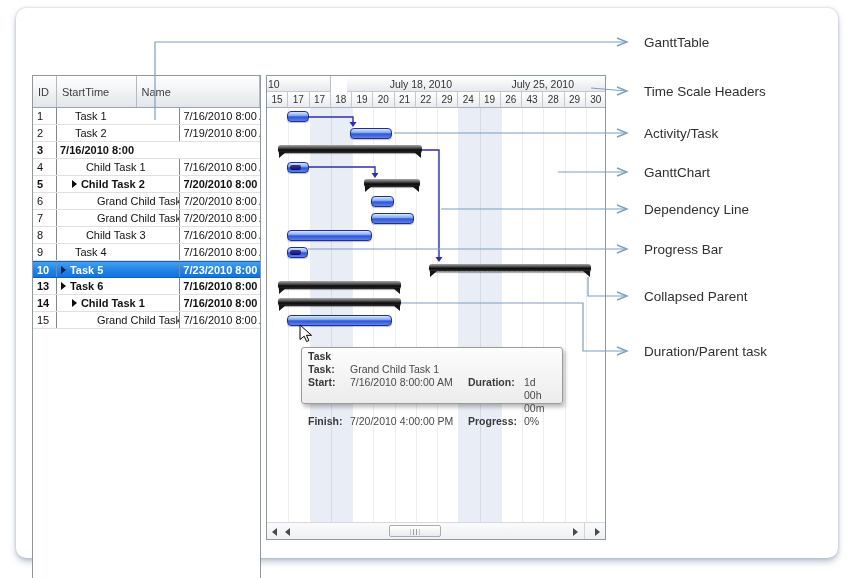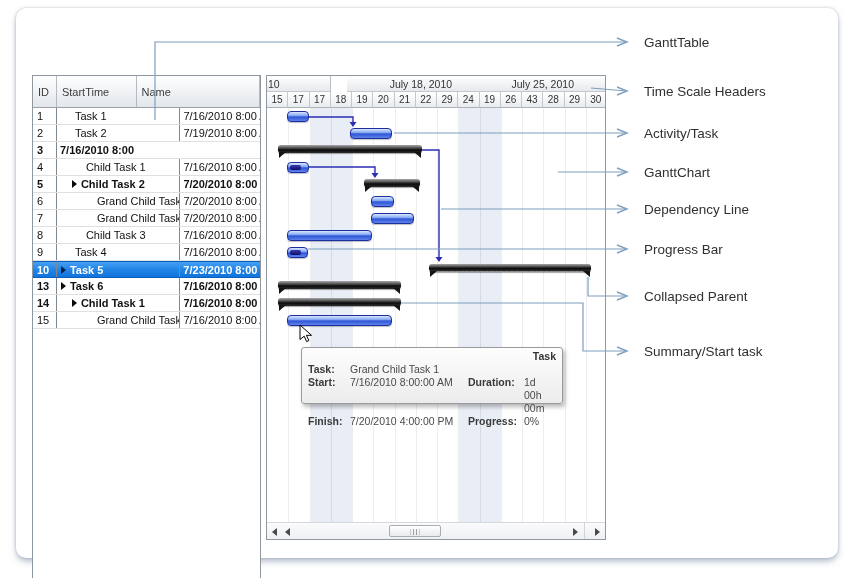--- a/index.html
+++ b/index.html
@@ -72,21 +72,21 @@
   .deps { position:absolute; left:0; top:0; pointer-events:none; }
 
   .chart-scroll { position:absolute; left:0; bottom:0; width:100%; height:17px;
                   background:linear-gradient(180deg,#fbfbfc,#eef0f3); border-top:1px solid #d5d8dc; }
   .inner-sb { position:absolute; left:12px; top:0; width:306px; height:17px; border-right:1px solid #d0d3d7; }
 
   
   .tooltip { position:absolute; left:301px; top:347px; width:262px; height:57px;
              background:linear-gradient(180deg,#fdfdfd,#ececec); border:1px solid #9b9b9b; border-radius:3px;
              box-shadow:2px 3px 4px rgba(0,0,0,.28); font-size:10.5px; color:#4a4a4a; padding:2px 6px; }
-  .tt-title { text-align:right; font-weight:bold; color:#333; font-size:10.5px; height:13px; }
+  .tt-title { text-align:left; font-weight:bold; color:#333; font-size:10.5px; height:13px; }
   .tt-grid { display:grid; grid-template-columns:42px 118px 56px auto; line-height:13px; }
   .tt-grid .lab { font-weight:bold; color:#3a3a3a; }
 
   
   .overlay { position:absolute; left:0; top:0; width:853px; height:578px; pointer-events:none; }
   .ann-label { position:absolute; font-size:13.5px; color:#303030; white-space:nowrap; transform:translateY(-50%); }
 
   .cursor { position:absolute; left:299px; top:324px; width:14px; height:20px; pointer-events:none; }
 </style>
 </head>
@@ -323,15 +323,15 @@
       <path d="M617,347 L627,351 L617,355" fill="none" stroke="#7da0bf" stroke-width="1.4"></path>
     </svg>
   <div id="annLabels">
       <div class="ann-label" style="left: 644px; top: 42px;">GanttTable</div>
       <div class="ann-label" style="left: 644px; top: 91px;">Time Scale Headers</div>
       <div class="ann-label" style="left: 644px; top: 133px;">Activity/Task</div>
       <div class="ann-label" style="left: 644px; top: 172px;">GanttChart</div>
       <div class="ann-label" style="left: 644px; top: 209px;">Dependency Line</div>
       <div class="ann-label" style="left: 644px; top: 249px;">Progress Bar</div>
       <div class="ann-label" style="left: 644px; top: 296px;">Collapsed Parent</div>
-      <div class="ann-label" style="left: 644px; top: 351px;">Summary/Start task</div>
+      <div class="ann-label" style="left: 644px; top: 351px;">Duration/Parent task</div>
     </div>
 </div>
 
 </body></html>

